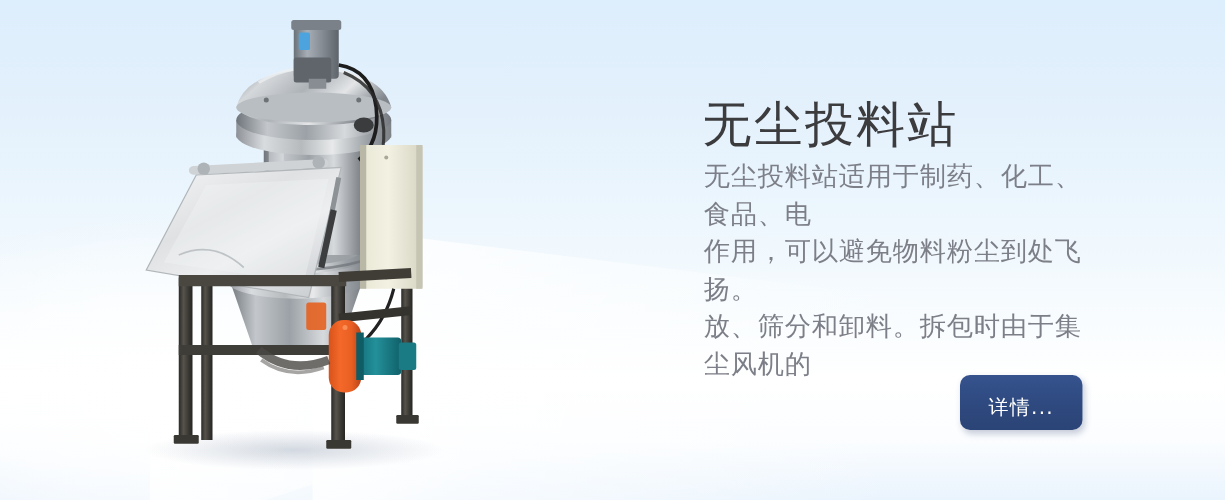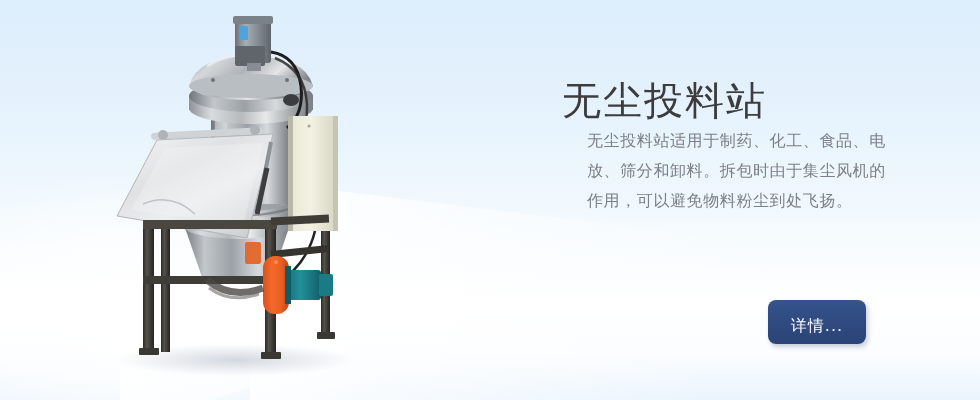--- a/index.html
+++ b/index.html
@@ -91,25 +91,24 @@
     color: #3c3c3e;
     letter-spacing: 2px;
     font-weight: normal;
     white-space: nowrap;
   }
   .desc {
     position: absolute;
     top: 126px;
     left: 1px;
     width: 312px;
-    font-size: 16px;
+    font-size: 21px;
     line-height: 30px;
     color: #7d7f88;
     letter-spacing: 0.6px;
-    margin-left: 24px;
   }
   .desc p { margin: 0; }
 
   .detail-btn {
     position: absolute;
     left: 206px;
     top: 300px;
     width: 98px;
     height: 44px;
     border: none;
@@ -283,20 +282,20 @@
       <path d="M114 280 q22 16 50 6" stroke="#6b6966" stroke-width="3" fill="none" opacity="0.6"></path>
     </svg>
   </div>
 
   <div class="content">
 
     <h1 class="title">无尘投料站</h1>
 
     <div class="desc">
       <p>无尘投料站适用于制药、化工、食品、电</p>
+      <p>作用，可以避免物料粉尘到处飞扬。</p>
       <p>放、筛分和卸料。拆包时由于集尘风机的</p>
-      <p>作用，可以避免物料粉尘到处飞扬。</p>
     </div>
 
     <button class="detail-btn">详情...</button>
   </div>
 
 </div>
 
 </body></html>

